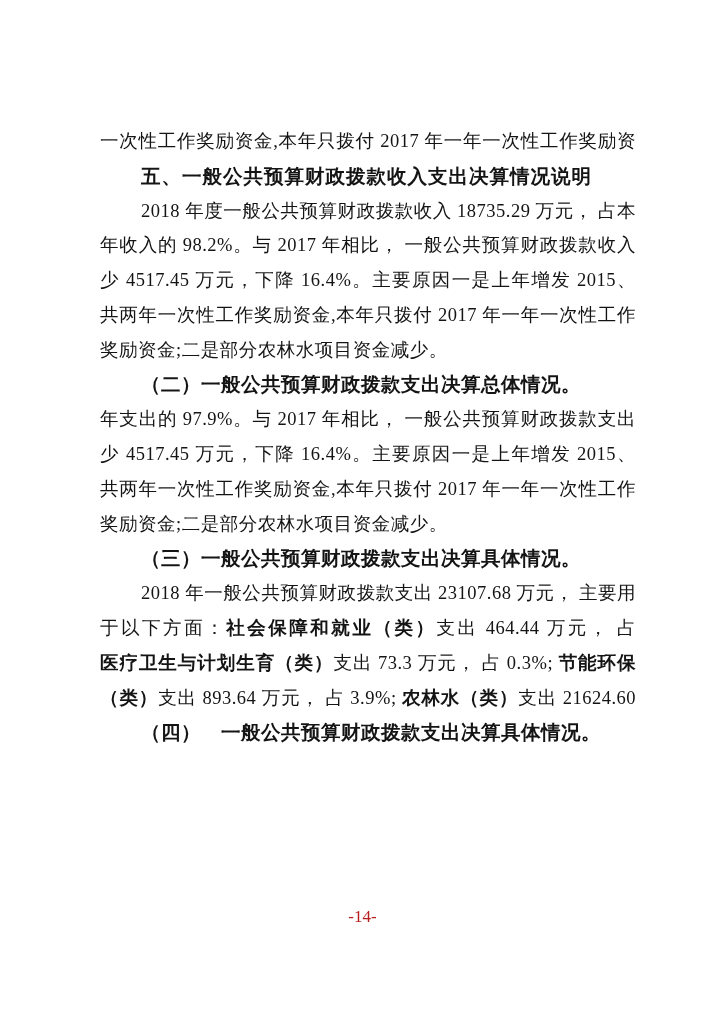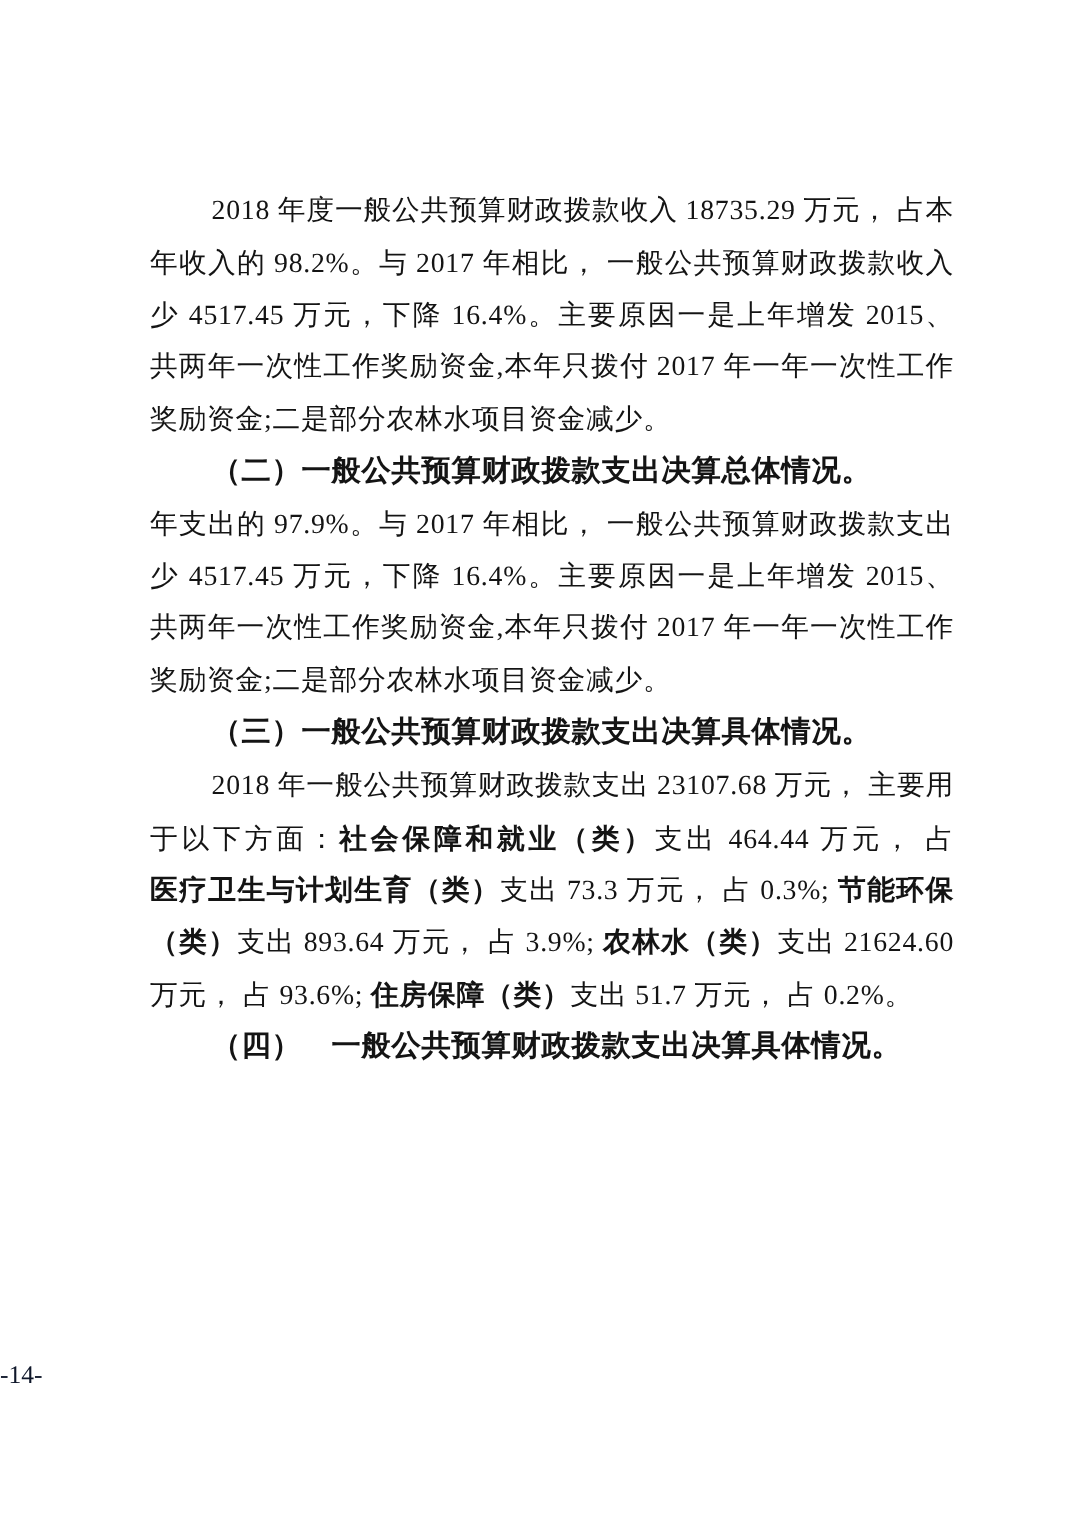--- a/index.html
+++ b/index.html
@@ -52,42 +52,44 @@
     font-weight: bold;
     font-family: "Liberation Sans", "DejaVu Sans", sans-serif;
   }
   .page-number {
     position: absolute;
     top: 903px;
     left: 0;
     width: 100%;
     height: 28px;
     line-height: 28px;
+    text-align: center;
     font-size: 17px;
     font-family: "Liberation Serif", "DejaVu Serif", serif;
-    color: #0f172a;
+    color: #b91c1c;
   }
 </style>
 </head>
 <body>
 
 <div class="page">
   <div class="text-block">
+      <div class="line body justify"><span>一次性工作奖励资金,本年只拨付 2017 年一年一次性工作奖励资</span></div>
+      <div class="line heading-main indent"><span>五、一般公共预算财政拨款收入支出决算情况说明</span></div>
       <div class="line body justify indent"><span>2018 年度一般公共预算财政拨款收入 18735.29 万元， 占本</span></div>
       <div class="line body justify"><span>年收入的 98.2%。与 2017 年相比， 一般公共预算财政拨款收入减</span></div>
       <div class="line body justify"><span>少 4517.45 万元，下降 16.4%。主要原因一是上年增发 2015、2016</span></div>
       <div class="line body justify"><span>共两年一次性工作奖励资金,本年只拨付 2017 年一年一次性工作</span></div>
       <div class="line body"><span>奖励资金;二是部分农林水项目资金减少。</span></div>
       <div class="line heading-sub indent"><span>（二）一般公共预算财政拨款支出决算总体情况。</span></div>
       <div class="line body justify"><span>年支出的 97.9%。与 2017 年相比， 一般公共预算财政拨款支出减</span></div>
       <div class="line body justify"><span>少 4517.45 万元，下降 16.4%。主要原因一是上年增发 2015、2016</span></div>
       <div class="line body justify"><span>共两年一次性工作奖励资金,本年只拨付 2017 年一年一次性工作</span></div>
       <div class="line body"><span>奖励资金;二是部分农林水项目资金减少。</span></div>
       <div class="line heading-sub indent"><span>（三）一般公共预算财政拨款支出决算具体情况。</span></div>
       <div class="line body justify indent"><span>2018 年一般公共预算财政拨款支出 23107.68 万元， 主要用</span></div>
       <div class="line body justify"><span>于以下方面：</span><span class="seg-bold">社会保障和就业（类）</span><span>支出 464.44 万元， 占 2.0%;</span></div>
       <div class="line body justify"><span class="seg-bold">医疗卫生与计划生育（类）</span><span>支出 73.3 万元， 占 0.3%; </span><span class="seg-bold">节能环保</span></div>
       <div class="line body justify"><span class="seg-bold">（类）</span><span>支出 893.64 万元， 占 3.9%; </span><span class="seg-bold">农林水（类）</span><span>支出 21624.60</span></div>
-      <div class="line body"><span>万元， 占 93.6%; </span><span class="seg-bold">住房保障（类）</span><span>支出 51.7 万元， 占 0.2%。</span></div>
       <div class="line heading-sub indent"><span>（四）　一般公共预算财政拨款支出决算具体情况。</span></div>
     </div>
   <div class="page-number">-14-</div>
 </div>
 
 </body></html>

